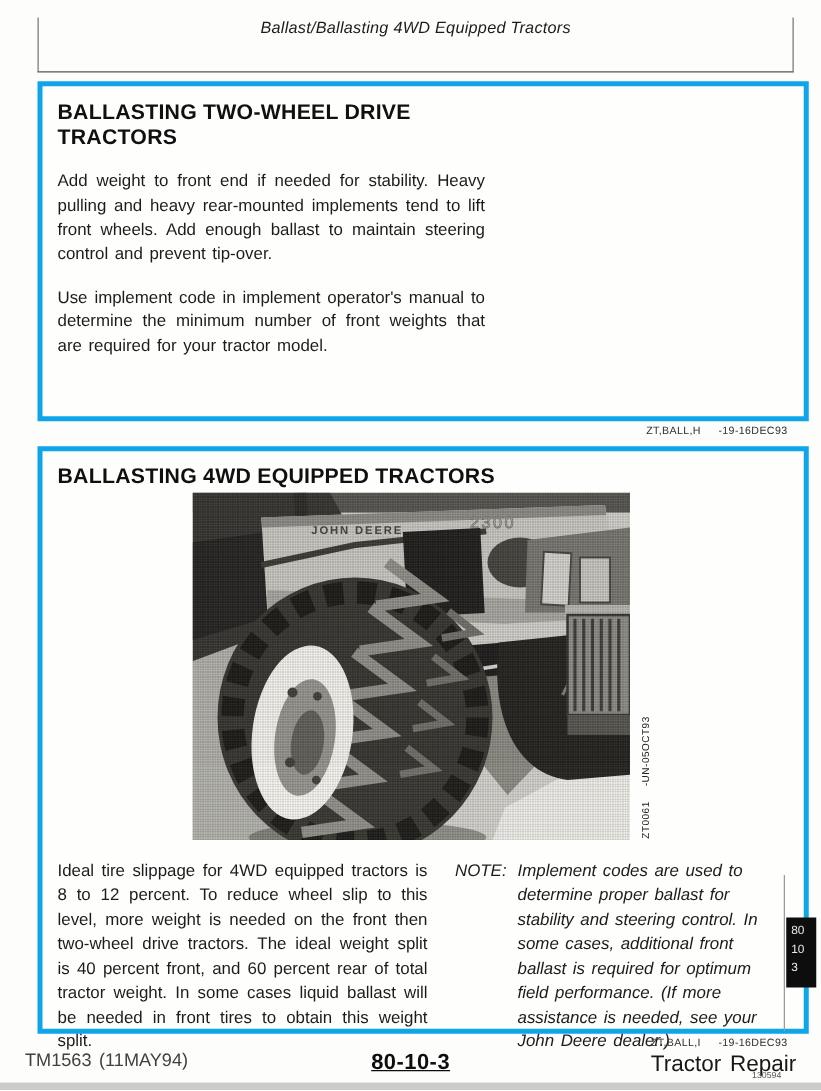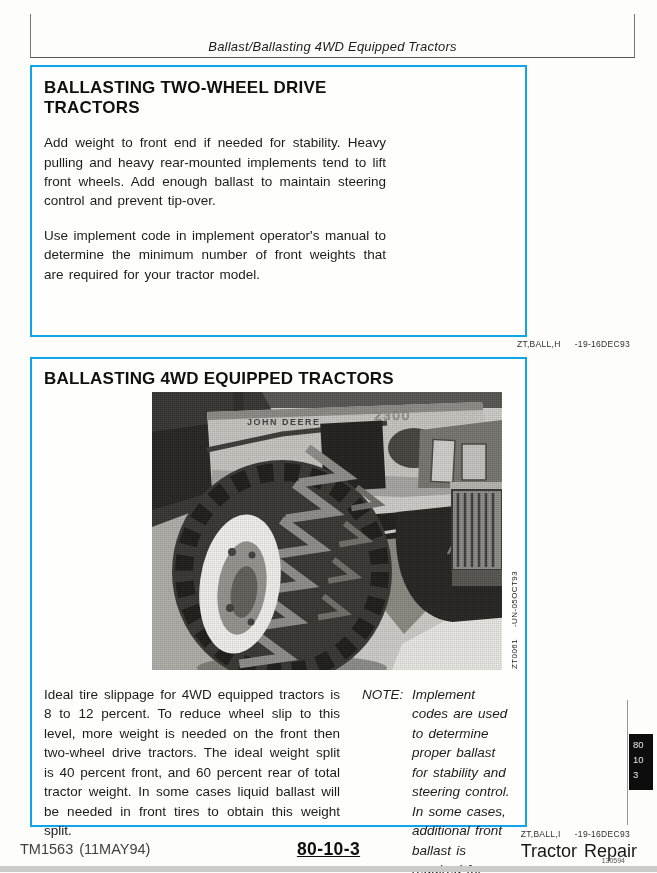--- a/index.html
+++ b/index.html
@@ -5,29 +5,29 @@
   html,body{margin:0;padding:0;}
   body{
     width:657px;height:873px;position:relative;overflow:hidden;
     background:#fdfdfc;color:#1d1d1d;
     font-family:"Liberation Sans","DejaVu Sans",sans-serif;
   }
   
   .runhead-box{
     position:absolute;left:30px;top:14px;width:603px;height:43px;
     border-left:1px solid #777;border-right:1px solid #777;border-bottom:1px solid #555;
-    display:flex;align-items:flex-end;justify-content:center;
+    display:flex;align-items:flex-start;justify-content:center;
   }
   .runhead-box .title{
     font-style:italic;font-size:13px;color:#1c1c1c;padding-bottom:3px;letter-spacing:.2px;
   }
   
   .cbox{
-    position:absolute;left:30px;width:497px;
-    border:2px solid #0ea5e9;background:#fefefd;box-sizing:border-box;
+    position:absolute;left:30px;width:617px;
+    border:4px solid #0ea5e9;background:#fefefd;box-sizing:border-box;
   }
   #box1{top:65px;height:272px;padding:11px 12px;}
   #box2{top:357px;height:470px;padding:10px 12px;}
   .sec-title{
     font-size:17px;font-weight:bold;color:#101010;letter-spacing:.2px;
     line-height:1.18;margin:0;max-width:370px;
   }
   .para{
     font-size:13.5px;line-height:1.44;text-align:justify;color:#1c1c1c;
     max-width:342px;margin:15px 0 0 0;word-spacing:1.5px;

